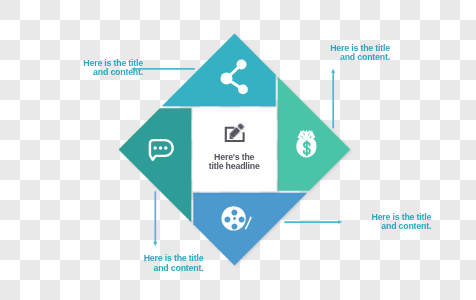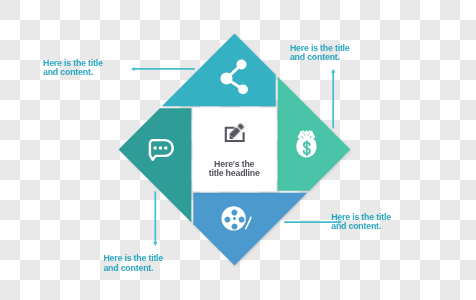--- a/index.html
+++ b/index.html
@@ -10,28 +10,28 @@
     background-image:
       linear-gradient(45deg,#e9e9e9 25%,transparent 25%,transparent 75%,#e9e9e9 75%),
       linear-gradient(45deg,#e9e9e9 25%,transparent 25%,transparent 75%,#e9e9e9 75%);
     background-size:40px 40px;
     background-position:20px 0,0 20px;
   }
   #stage{position:absolute;left:0;top:0;width:476px;height:300px;}
   svg.layer{position:absolute;left:0;top:0;width:476px;height:300px;overflow:visible;}
   svg.shadowed polygon, svg.shadowed rect{filter:drop-shadow(1.6px 1.6px 1.8px rgba(0,0,0,0.13));}
   .headline{
-    position:absolute;left:182.2px;top:160px;width:104px;
+    position:absolute;left:182.2px;top:153px;width:104px;
     text-align:center;color:#54555f;font-weight:bold;
     font-size:8.8px;line-height:8.75px;letter-spacing:-0.2px;
     font-family:"Liberation Sans", sans-serif;
     -webkit-font-smoothing:antialiased;
   }
   .callout{
-    position:absolute;text-align:left;color:#2ba6c0;font-weight:bold;
+    position:absolute;text-align:right;color:#2ba6c0;font-weight:bold;
     font-size:8.8px;line-height:9.3px;letter-spacing:-0.2px;
     font-family:"Liberation Sans", sans-serif;white-space:nowrap;
     -webkit-font-smoothing:antialiased;
   }
   .c-tl{left:43px;top:58.8px;width:100px;}
   .c-tr{left:289.9px;top:43.5px;width:100px;}
   .c-bl{left:103.4px;top:254.4px;width:100px;}
   .c-br{left:331.2px;top:212.8px;width:100px;}
 </style>
 </head>

